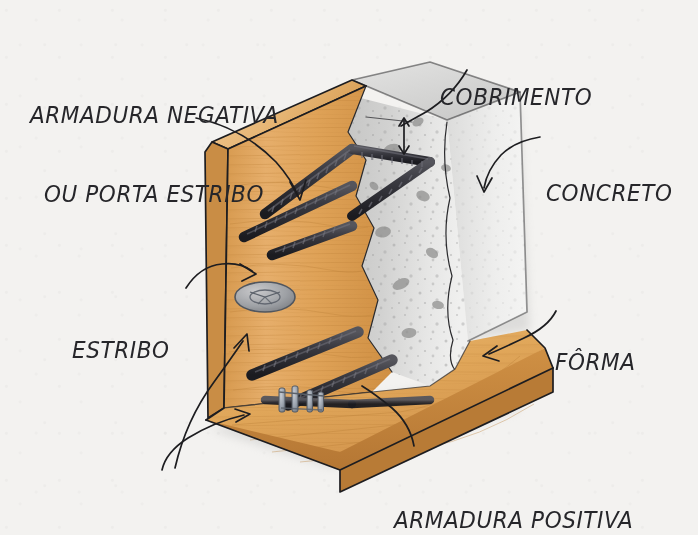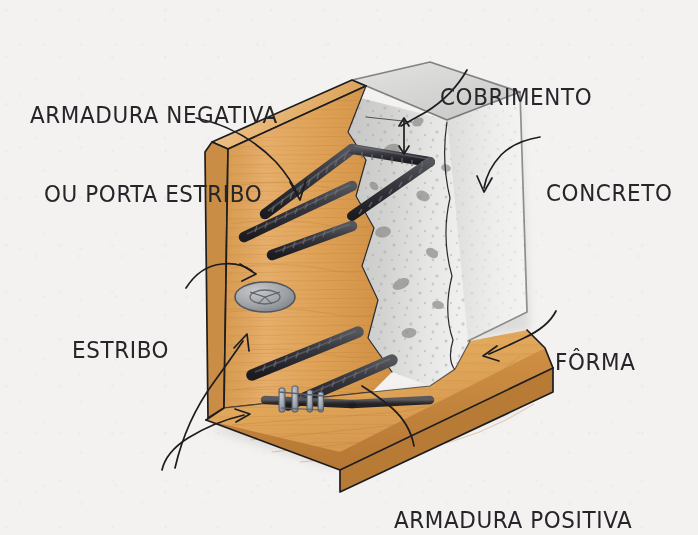--- a/index.html
+++ b/index.html
@@ -4,21 +4,21 @@
 <title>Diagrama Armadura Concreto</title>
 <style>
   html,body{margin:0;padding:0;}
   body{
     width:698px;height:535px;
     background:#f3f2f0;
     font-family:"DejaVu Sans",sans-serif;
     overflow:hidden;
     position:relative;
   }
-  #stage{position:absolute;inset:0;width:649px;height:535px;}
+  #stage{position:absolute;inset:0;width:649px;height:535px;font-style:italic;}
   .paper-grain{
     position:absolute;inset:0;
     background:
       radial-gradient(circle at 12% 22%, rgba(0,0,0,.025) 0 1px, transparent 2px),
       radial-gradient(circle at 63% 71%, rgba(0,0,0,.022) 0 1px, transparent 2px),
       radial-gradient(circle at 84% 34%, rgba(0,0,0,.02) 0 1px, transparent 2px),
       radial-gradient(circle at 33% 88%, rgba(0,0,0,.02) 0 1px, transparent 2px);
     background-size:53px 47px,71px 63px,43px 59px,61px 51px;
     pointer-events:none;
   }

